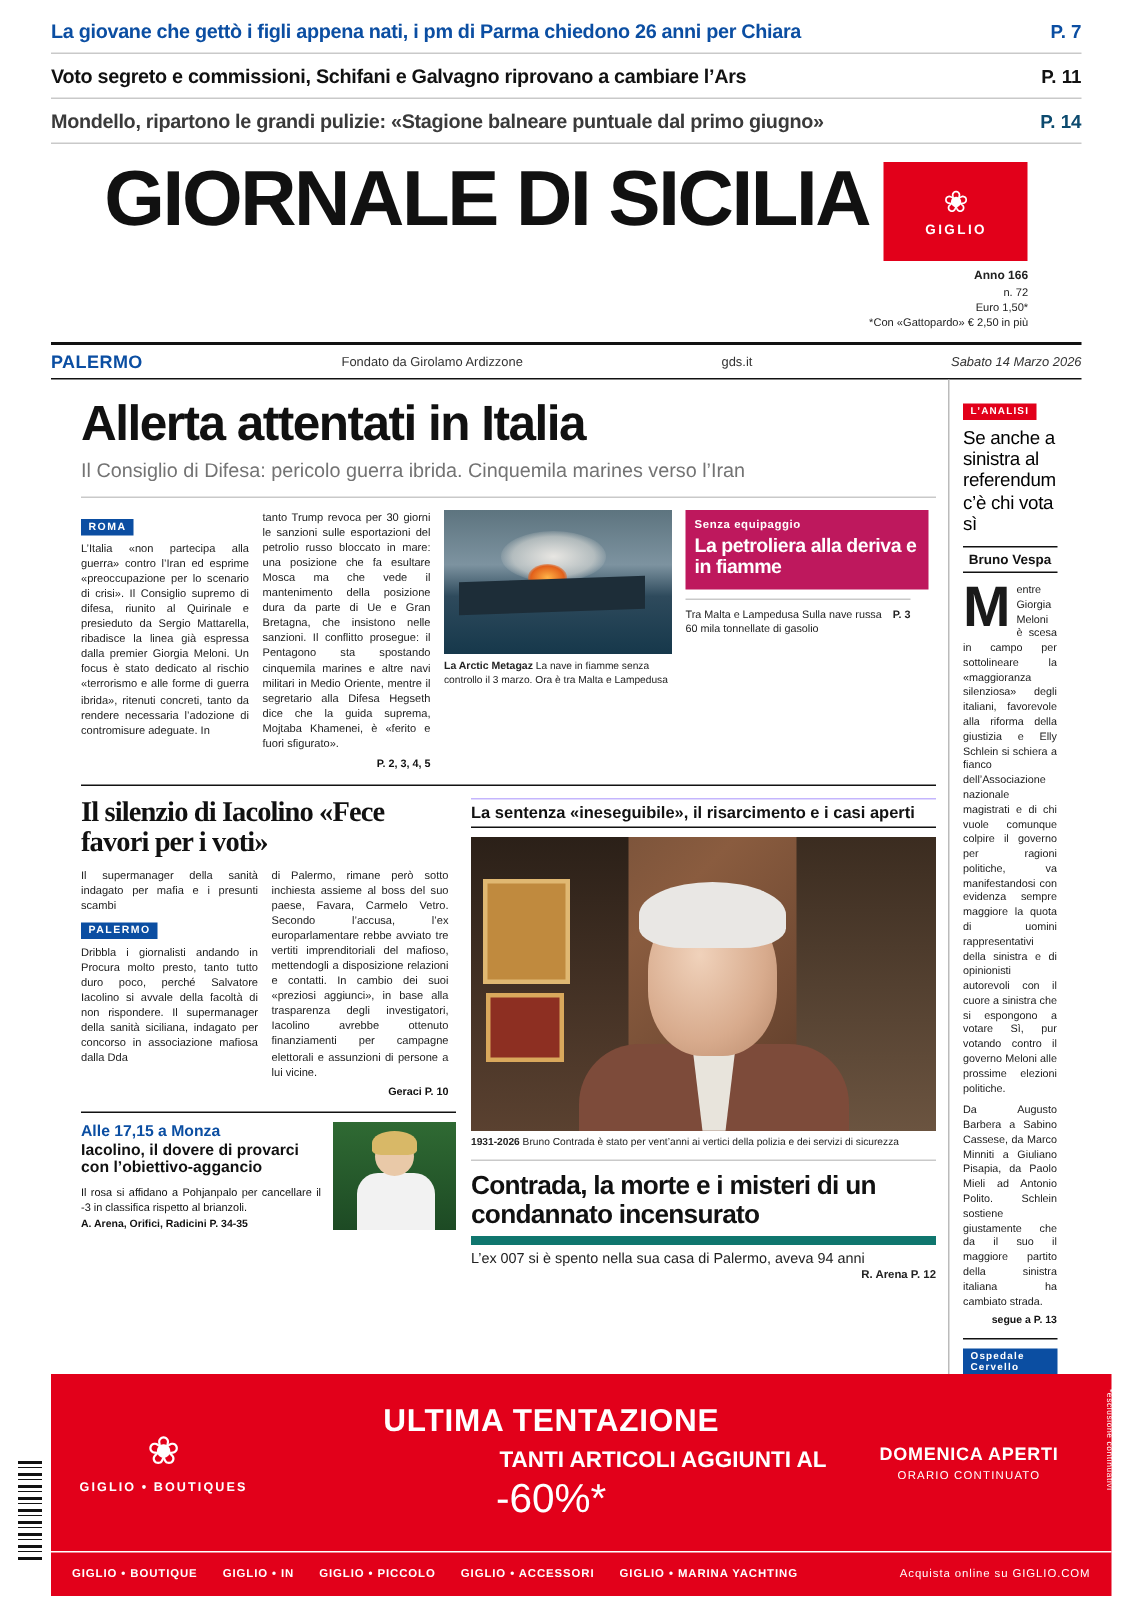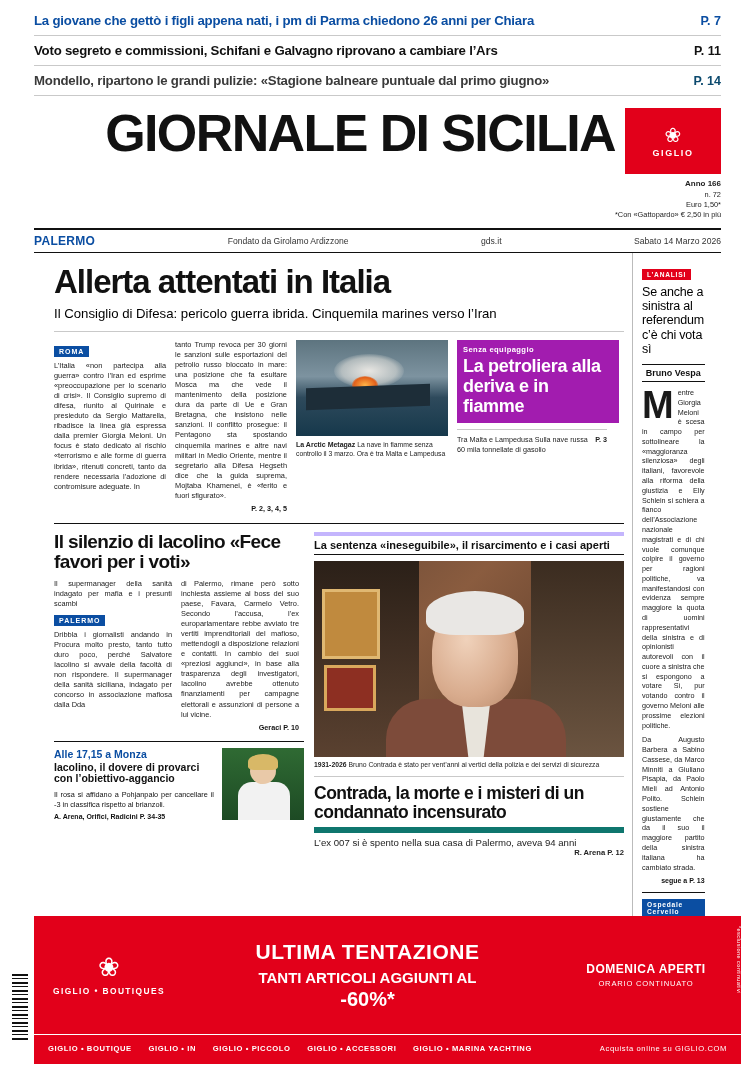--- a/index.html
+++ b/index.html
@@ -25,21 +25,21 @@
   .t-blue{color:#0b4ea2;}
   .t-dark{color:#111;}
   .t-grey{color:#3a3a3a;}
   .p-blue{color:#0b4ea2;}
   .p-dark{color:#111;}
   .p-grey{color:#0c4a6e;}
 
   
   .masthead{
     padding:10px 34px 0 34px;
-    display:flex;align-items:flex-start;justify-content:flex-end;
+    display:flex;align-items:flex-start;justify-content:center;
   }
   .logo{
     font-family:"Liberation Sans", sans-serif;
     font-weight:bold;
     font-size:52px;
     letter-spacing:-1.6px;
     line-height:0.98;
     color:#111;
     white-space:nowrap;
   }
@@ -57,39 +57,39 @@
   .citybar{
     margin:8px 34px 0 34px;
     border-top:2px solid #111;border-bottom:1px solid #111;
     padding:4px 0 4px 0;
     display:flex;align-items:center;justify-content:space-between;
     font-size:9.5px;color:#333;
   }
   .citybar .city{font-weight:bold;color:#0b4ea2;font-size:12px;letter-spacing:0.3px;}
   .citybar .mid{font-size:8.6px;color:#333;}
   .citybar .site{font-size:8.6px;color:#333;}
-  .citybar .date{font-size:8.6px;color:#333;}
+  .citybar .date{font-size:8.6px;color:#333;font-style:italic;}
 
   
   .body-grid{
     margin:0 54px;
     display:flex;
     gap:0;
   }
   .col-main{width:570px;padding-top:10px;}
   .col-right{
     width:118px;border-left:1px solid #bbb;margin-left:8px;padding:10px 0 0 9px;
   }
 
   .headline{
     font-size:33px;font-weight:bold;letter-spacing:-1px;line-height:1.02;
     margin:2px 0 8px 0;
   }
   .subhead{
-    font-size:13.2px;color:#000000;line-height:1.25;margin-bottom:8px;
+    font-size:13.2px;color:#737373;line-height:1.25;margin-bottom:8px;
     border-bottom:1px solid #c9c9c9;padding-bottom:8px;
   }
 
   .lead-row{display:flex;gap:9px;}
   .lead-col{width:112px;}
   .kicker{
     display:inline-block;background:#0b4ea2;color:#fff;font-size:7px;font-weight:bold;
     letter-spacing:1px;padding:2px 5px;margin-bottom:4px;
   }
   .bodytext{
@@ -114,40 +114,40 @@
     background:radial-gradient(ellipse at center,#e8e6e2 0%,rgba(220,220,215,0.6) 55%,rgba(200,200,200,0) 75%);
   }
   .ship-photo .flame{
     position:absolute;left:56px;top:36px;width:26px;height:18px;border-radius:50% 50% 40% 40%;
     background:radial-gradient(ellipse at center,#ffb347 0%,#e2601a 60%,rgba(226,96,26,0) 80%);
   }
   .cap{font-size:6.8px;line-height:1.3;color:#222;margin-top:4px;}
   .cap b{font-size:7px;}
 
   .redbox{
-    width:150px;background:#a21caf;color:#fff;padding:5px 6px 7px 6px;margin-top:0;
+    width:150px;background:#be185d;color:#fff;padding:5px 6px 7px 6px;margin-top:0;
   }
   .redbox .rb-k{font-size:7.6px;font-weight:bold;letter-spacing:.4px;margin-bottom:3px;}
-  .redbox .rb-t{font-size:18px;font-weight:bold;line-height:1.1;letter-spacing:-.3px;}
+  .redbox .rb-t{font-size:13px;font-weight:bold;line-height:1.1;letter-spacing:-.3px;}
   .redbox-sub{
     width:150px;font-size:7.2px;line-height:1.35;color:#222;margin-top:6px;
     border-top:1px solid #c9c9c9;padding-top:5px;
   }
   .redbox-sub .pg{float:right;font-weight:bold;}
 
   
   .sep{border-top:1px solid #111;margin:10px 0 8px 0;}
   .sec2{display:flex;gap:10px;}
   .sec2-left{width:250px;}
   .sec2-right{width:310px;}
-  .h2{font-size:19px;font-weight:bold;line-height:1.05;letter-spacing:-.6px;margin:0 0 7px 0;}
+  .h2{font-size:19px;font-weight:bold;line-height:1.05;letter-spacing:-.6px;margin:0 0 7px 0;font-family:Liberation Serif, serif;}
   .twocol{display:flex;gap:9px;}
   .twocol .c{width:118px;}
   .banner-line{
-    font-size:11px;font-weight:bold;border-top:4px solid #c4b5fd;border-bottom:1px solid #111;
+    font-size:11px;font-weight:bold;border-top:1px solid #c4b5fd;border-bottom:1px solid #111;
     padding:3px 0;margin-bottom:6px;color:#111;
   }
   .photo-main{
     width:310px;height:196px;position:relative;overflow:hidden;
     background:linear-gradient(135deg,#6b4a36 0%,#8a5c3f 35%,#4a2f21 100%);
   }
   .photo-main .wallL{position:absolute;left:0;top:0;width:34%;height:100%;
     background:linear-gradient(180deg,#2b2018 0%,#5a4130 100%);}
   .photo-main .wallR{position:absolute;right:0;top:0;width:30%;height:100%;
     background:linear-gradient(180deg,#3b2c20 0%,#6b5440 100%);}
@@ -225,22 +225,22 @@
   
   .ad{
     position:absolute;left:34px;right:14px;bottom:16px;height:148px;background:#e2001a;color:#fff;
   }
   .ad-inner{display:flex;height:118px;align-items:center;}
   .ad-logo{width:150px;display:flex;flex-direction:column;align-items:center;justify-content:center;}
   .ad-logo .mark{font-size:26px;line-height:1;margin-bottom:6px;}
   .ad-logo .word{font-size:8.4px;letter-spacing:1.4px;font-weight:bold;}
   .ad-center{flex:1;text-align:center;}
   .ad-center .l1{font-size:21px;font-weight:bold;letter-spacing:.5px;}
-  .ad-center .l2{font-size:15px;font-weight:bold;margin-top:5px;}
-  .ad-center .l3{font-size:20px;font-weight:bold;margin-top:2px;}
+  .ad-center .l2{font-size:15px;font-weight:bold;margin-top:5px;text-align:right;}
+  .ad-center .l3{font-size:27px;font-weight:normal;margin-top:2px;}
   .ad-right{width:190px;text-align:center;}
   .ad-right .r1{font-size:12px;font-weight:bold;letter-spacing:.5px;}
   .ad-right .r2{font-size:7.6px;letter-spacing:.8px;margin-top:3px;}
   .ad-strip{
     height:26px;border-top:1px solid #fff;display:flex;align-items:center;
     justify-content:space-between;padding:0 14px;font-size:7.6px;letter-spacing:.6px;
   }
   .ad-strip .brands span{margin-right:14px;font-weight:bold;}
   .ad-vert{
     position:absolute;right:-1px;top:10px;writing-mode:vertical-rl;font-size:5.6px;color:#fff;

